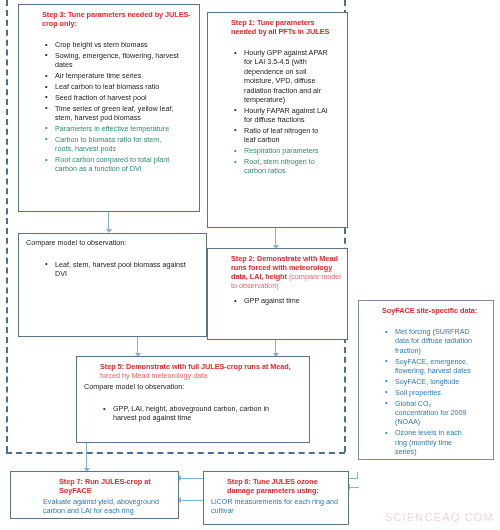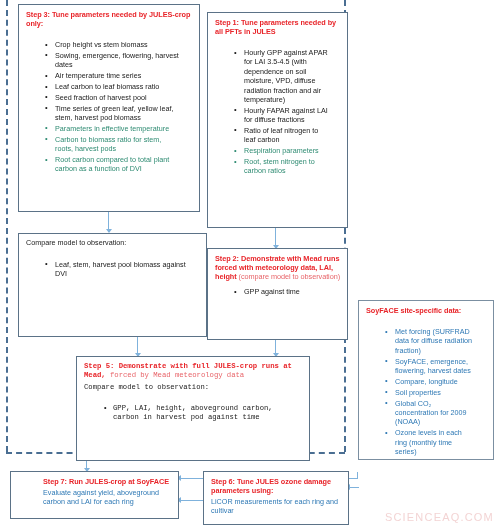--- a/index.html
+++ b/index.html
@@ -19,21 +19,21 @@
     padding:5px 6px 5px 7px;
     line-height:1.24;
   }
   .box.thin{border:1px solid #7b8fa1;}
 
   .hdr{
     color:#e8252a;
     font-weight:bold;
     font-size:7.3px;
     letter-spacing:-0.05px;
-    margin:0 0 3px 0;
+    margin:0 0 3px 16px;
   }
   .hdr .norm{font-weight:normal;color:#e8656a;}
   .sub{
     color:#1a1a1a;
     font-size:7.2px;
     margin:0 0 2px 0;
   }
   .sub.blue{color:#2f79b5;}
 
   ul{
@@ -175,28 +175,28 @@
     <ul style="margin-top:6px;">
       <li>GPP against time</li>
     </ul>
   </div>
 
   <div class="box thin" style="left:358px;top:300px;width:136px;height:160px;">
     <div class="hdr">SoyFACE site-specific data:</div>
     <ul>
       <li class="soy">Met forcing (SURFRAD data for diffuse radiation fraction)</li>
       <li class="soy">SoyFACE, emergence, flowering, harvest dates</li>
-      <li class="soy">Compare, longitude</li>
+      <li class="soy">SoyFACE, longitude</li>
       <li class="soy">Soil properties</li>
       <li class="soy">Global CO₂ concentration for 2009 (NOAA)</li>
       <li class="soy">Ozone levels in each ring (monthly time series)</li>
     </ul>
   </div>
 
-  <div class="box" style="left:76px;top:356px;width:234px;height:105px;font-family:Liberation Mono, monospace;">
+  <div class="box" style="left:76px;top:356px;width:234px;height:87px;">
     <div class="hdr"><span>Step 5: Demonstrate with full JULES-crop runs at Mead,</span><span class="norm"> forced by Mead meteorology data</span></div>
     <div class="sub">Compare model to observation:</div>
     <ul>
       <li>GPP, LAI, height, aboveground carbon, carbon in harvest pod against time</li>
     </ul>
   </div>
 
   <div class="box" style="left:10px;top:471px;width:169px;height:48px;padding-left:32px;">
     <div class="hdr">Step 7: Run JULES-crop at SoyFACE</div>
     <div class="sub blue">Evaluate against yield, aboveground carbon and LAI for each ring</div>

